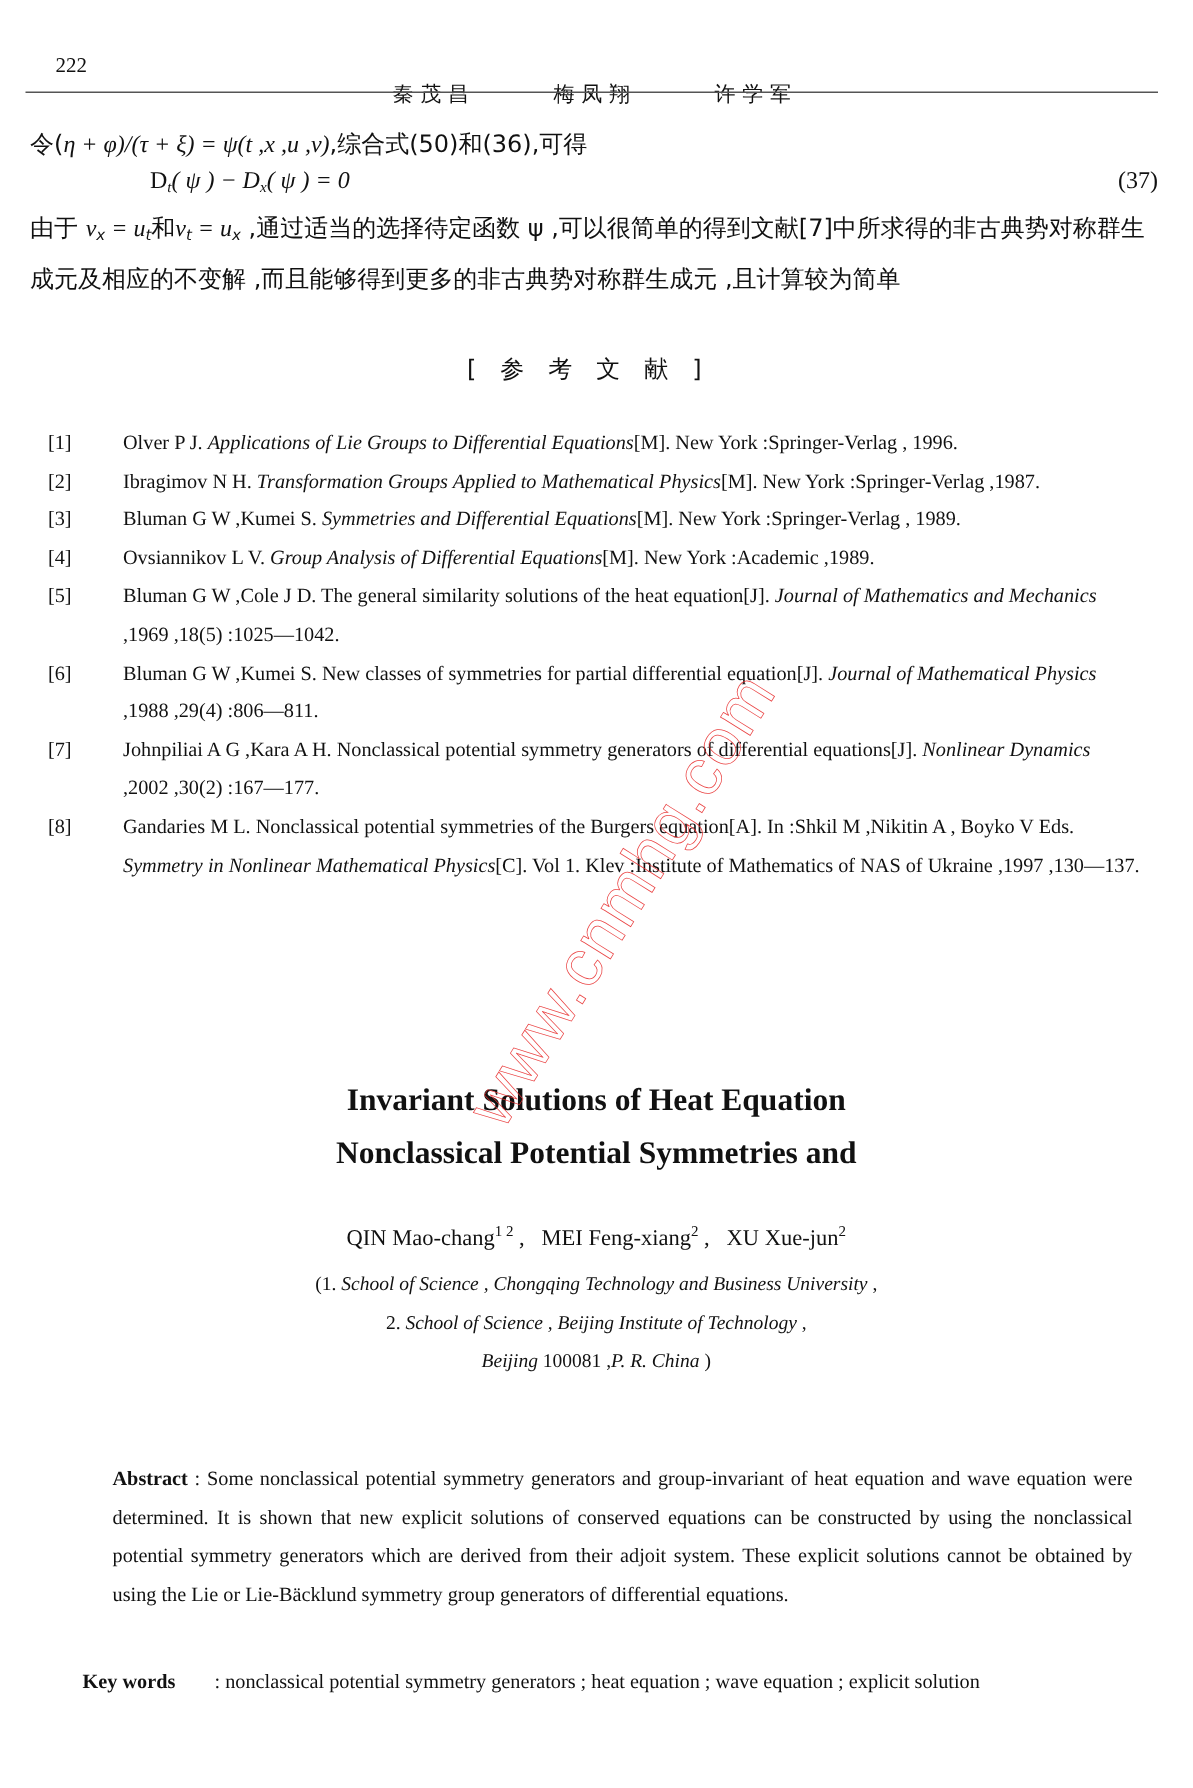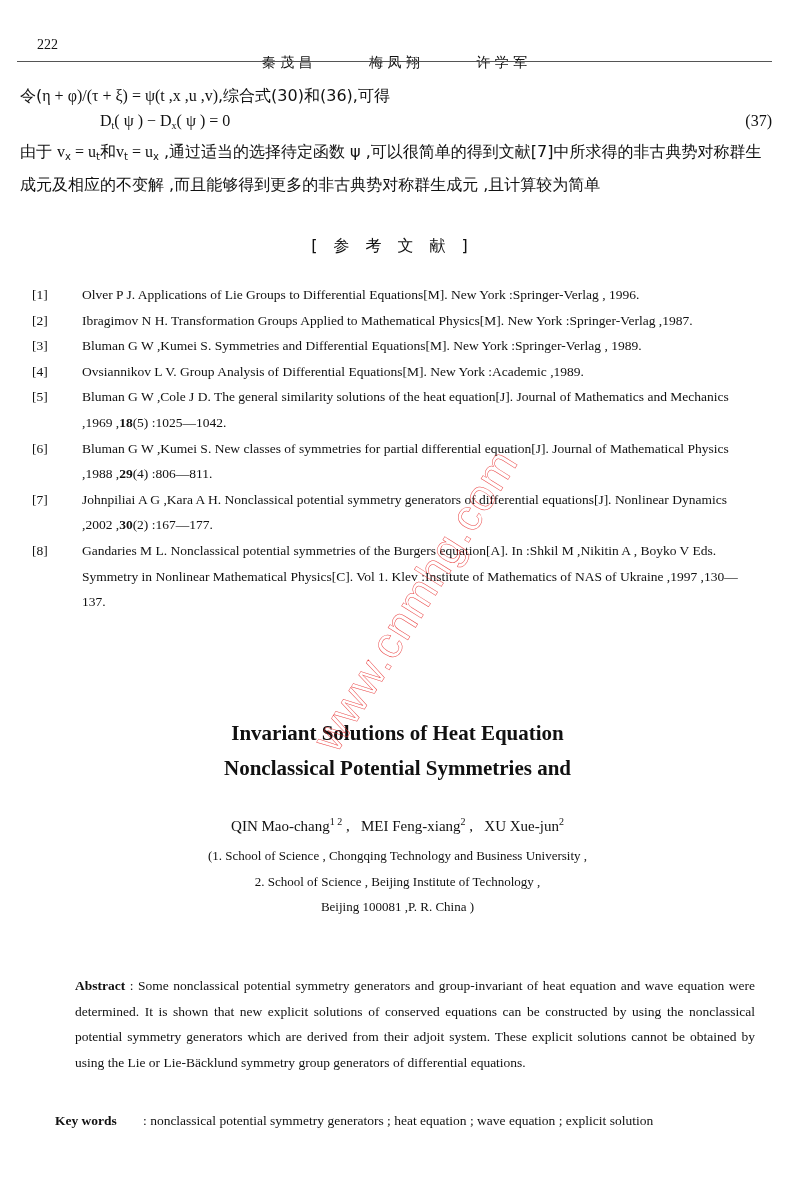--- a/index.html
+++ b/index.html
@@ -2,22 +2,22 @@
 <html><head>
   <meta charset="utf-8">
   <style>
     html, body { margin: 0; padding: 0; background: #ffffff; }
     body {
       width: 795px; height: 1192px; position: relative; overflow: hidden;
       font-family: "Liberation Serif", "DejaVu Serif", serif;
       color: #111;
     }
     .cn { font-family: "DejaVu Sans", "Liberation Sans", sans-serif; }
-    .it { }
-    .b { font-weight: bold; margin-top: 20px; }
+    .it { font-style: italic; }
+    .b { font-weight: normal; margin-top: 20px; }
 
     
     #running-header { position: absolute; top: 32px; left: 17px; width: 755px; height: 30px; }
     #page-number { position: absolute; left: 20px; top: 5px; font-size: 14px; }
     #header-authors { position: absolute; left: 0; right: 0; top: 3px; text-align: center; font-size: 14px; letter-spacing: 0; }
     #header-authors span { margin: 16px 6px; }
     #header-authors .gap { display: inline-block; width: 28px; }
     #header-rule { position: absolute; left: 0; right: 0; top: 29px; border-top: 1px solid #555; }
 
     
@@ -67,21 +67,21 @@
   <span id="page-number">222</span>
   <div id="header-authors" class="cn">
     <span>秦 茂 昌</span><span class="gap"></span>
     <span>梅 凤 翔</span><span class="gap"></span>
     <span>许 学 军</span>
   </div>
   <div id="header-rule"></div>
 </div>
 
 <div id="para-intro" class="cn-body cn">
-  <span>令(</span><span class="it" style="font-family:'Liberation Serif',serif;">η + φ)/(τ + ξ) = ψ(t ,x ,u ,v)</span><span>,综合式(30)和(36),可得</span>
+  <span>令(</span><span class="it" style="font-family:'Liberation Serif',serif;">η + φ)/(τ + ξ) = ψ(t ,x ,u ,v)</span><span>,综合式(50)和(36),可得</span>
 </div>
 
 <div id="equation-line">
   <span id="equation"><span>D</span><sub class="it">t</sub><span class="it">( ψ ) − D</span><sub class="it">x</sub><span class="it">( ψ ) = 0</span></span>
   <span id="equation-number">(37)</span>
 </div>
 
 <div id="para-body" class="cn-body cn">
   <span>由于 </span><span class="it" style="font-family:'Liberation Serif',serif;">v</span><sub class="it">x</sub><span class="it" style="font-family:'Liberation Serif',serif;"> = u</span><sub class="it">t</sub><span>和</span><span class="it" style="font-family:'Liberation Serif',serif;">v</span><sub class="it">t</sub><span class="it" style="font-family:'Liberation Serif',serif;"> = u</span><sub class="it">x</sub><span> ,通过适当的选择待定函数 ψ ,可以很简单的得到文献[7]中所求得的非古典势对称群生成元及相应的不变解 ,而且能够得到更多的非古典势对称群生成元 ,且计算较为简单</span>
 </div>

